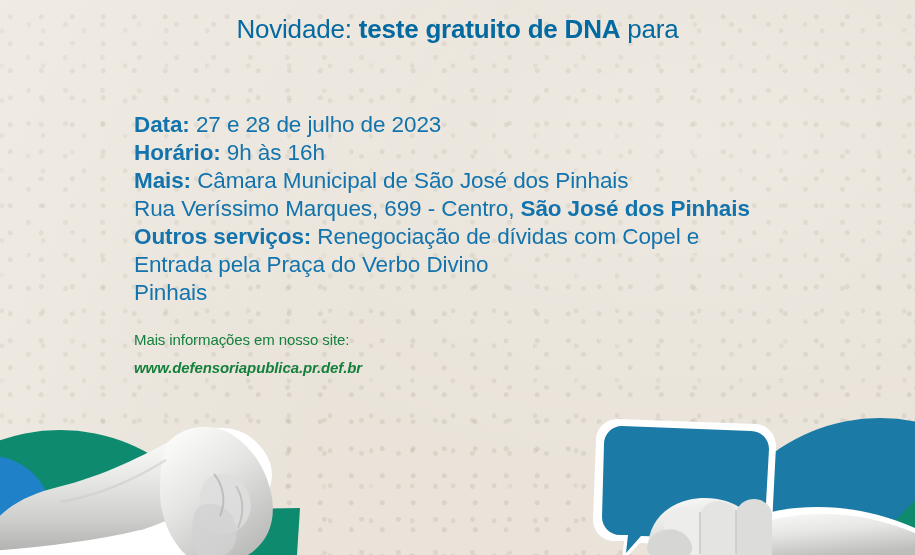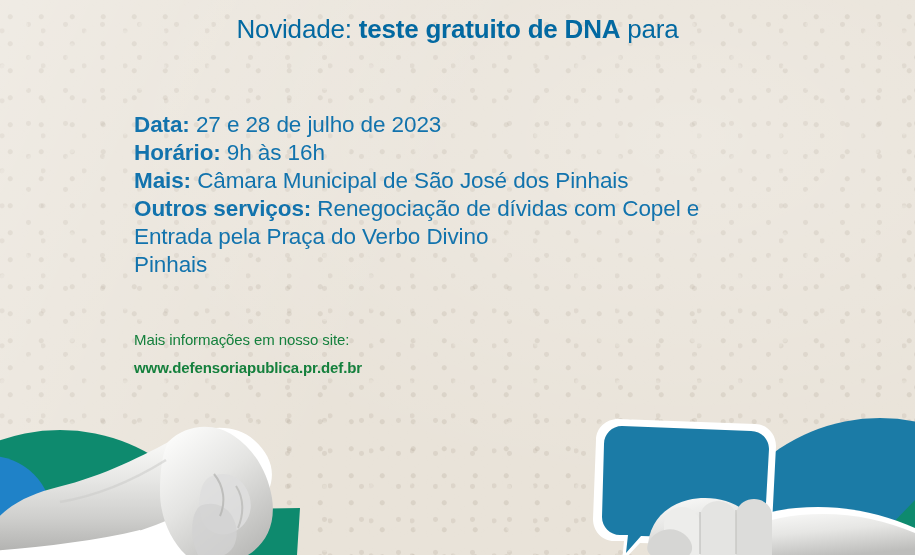--- a/index.html
+++ b/index.html
@@ -71,21 +71,21 @@
   .site-block {
     position: absolute;
     left: 134px;
     top: 326px;
     width: 700px;
     color: #15803d;
     font-size: 15px;
     line-height: 28px;
     letter-spacing: -0.1px;
   }
-  .site-block .site-url { font-weight: 700; }
+  .site-block .site-url { font-weight: 700; font-style: italic; }
 
   
   #artwork {
     position: absolute;
     left: 0;
     top: 0;
     width: 915px;
     height: 555px;
     pointer-events: none;
   }
@@ -103,20 +103,21 @@
   </div>
 
   <div class="body-block">
 
     <div class="line"><b>Data:</b><span> 27  e 28 de julho de 2023</span></div>
 
     <div class="line"><b>Horário:</b><span> 9h às 16h</span></div>
 
     <div class="line"><b>Mais:</b><span> Câmara Municipal de São José dos Pinhais</span></div>
 
+    <div class="line"><span>Rua Veríssimo Marques, 699 - Centro, </span><b>São José dos Pinhais</b></div>
 
     <div class="line"><b>Outros serviços:</b><span> Renegociação de dívidas com Copel e</span></div>
 
     <div class="line"><span>Entrada pela Praça do Verbo Divino</span></div>
 
     <div class="line"><span>Pinhais</span></div>
   </div>
 
   <div class="site-block">
     <div class="line">Mais informações em nosso site:</div>

